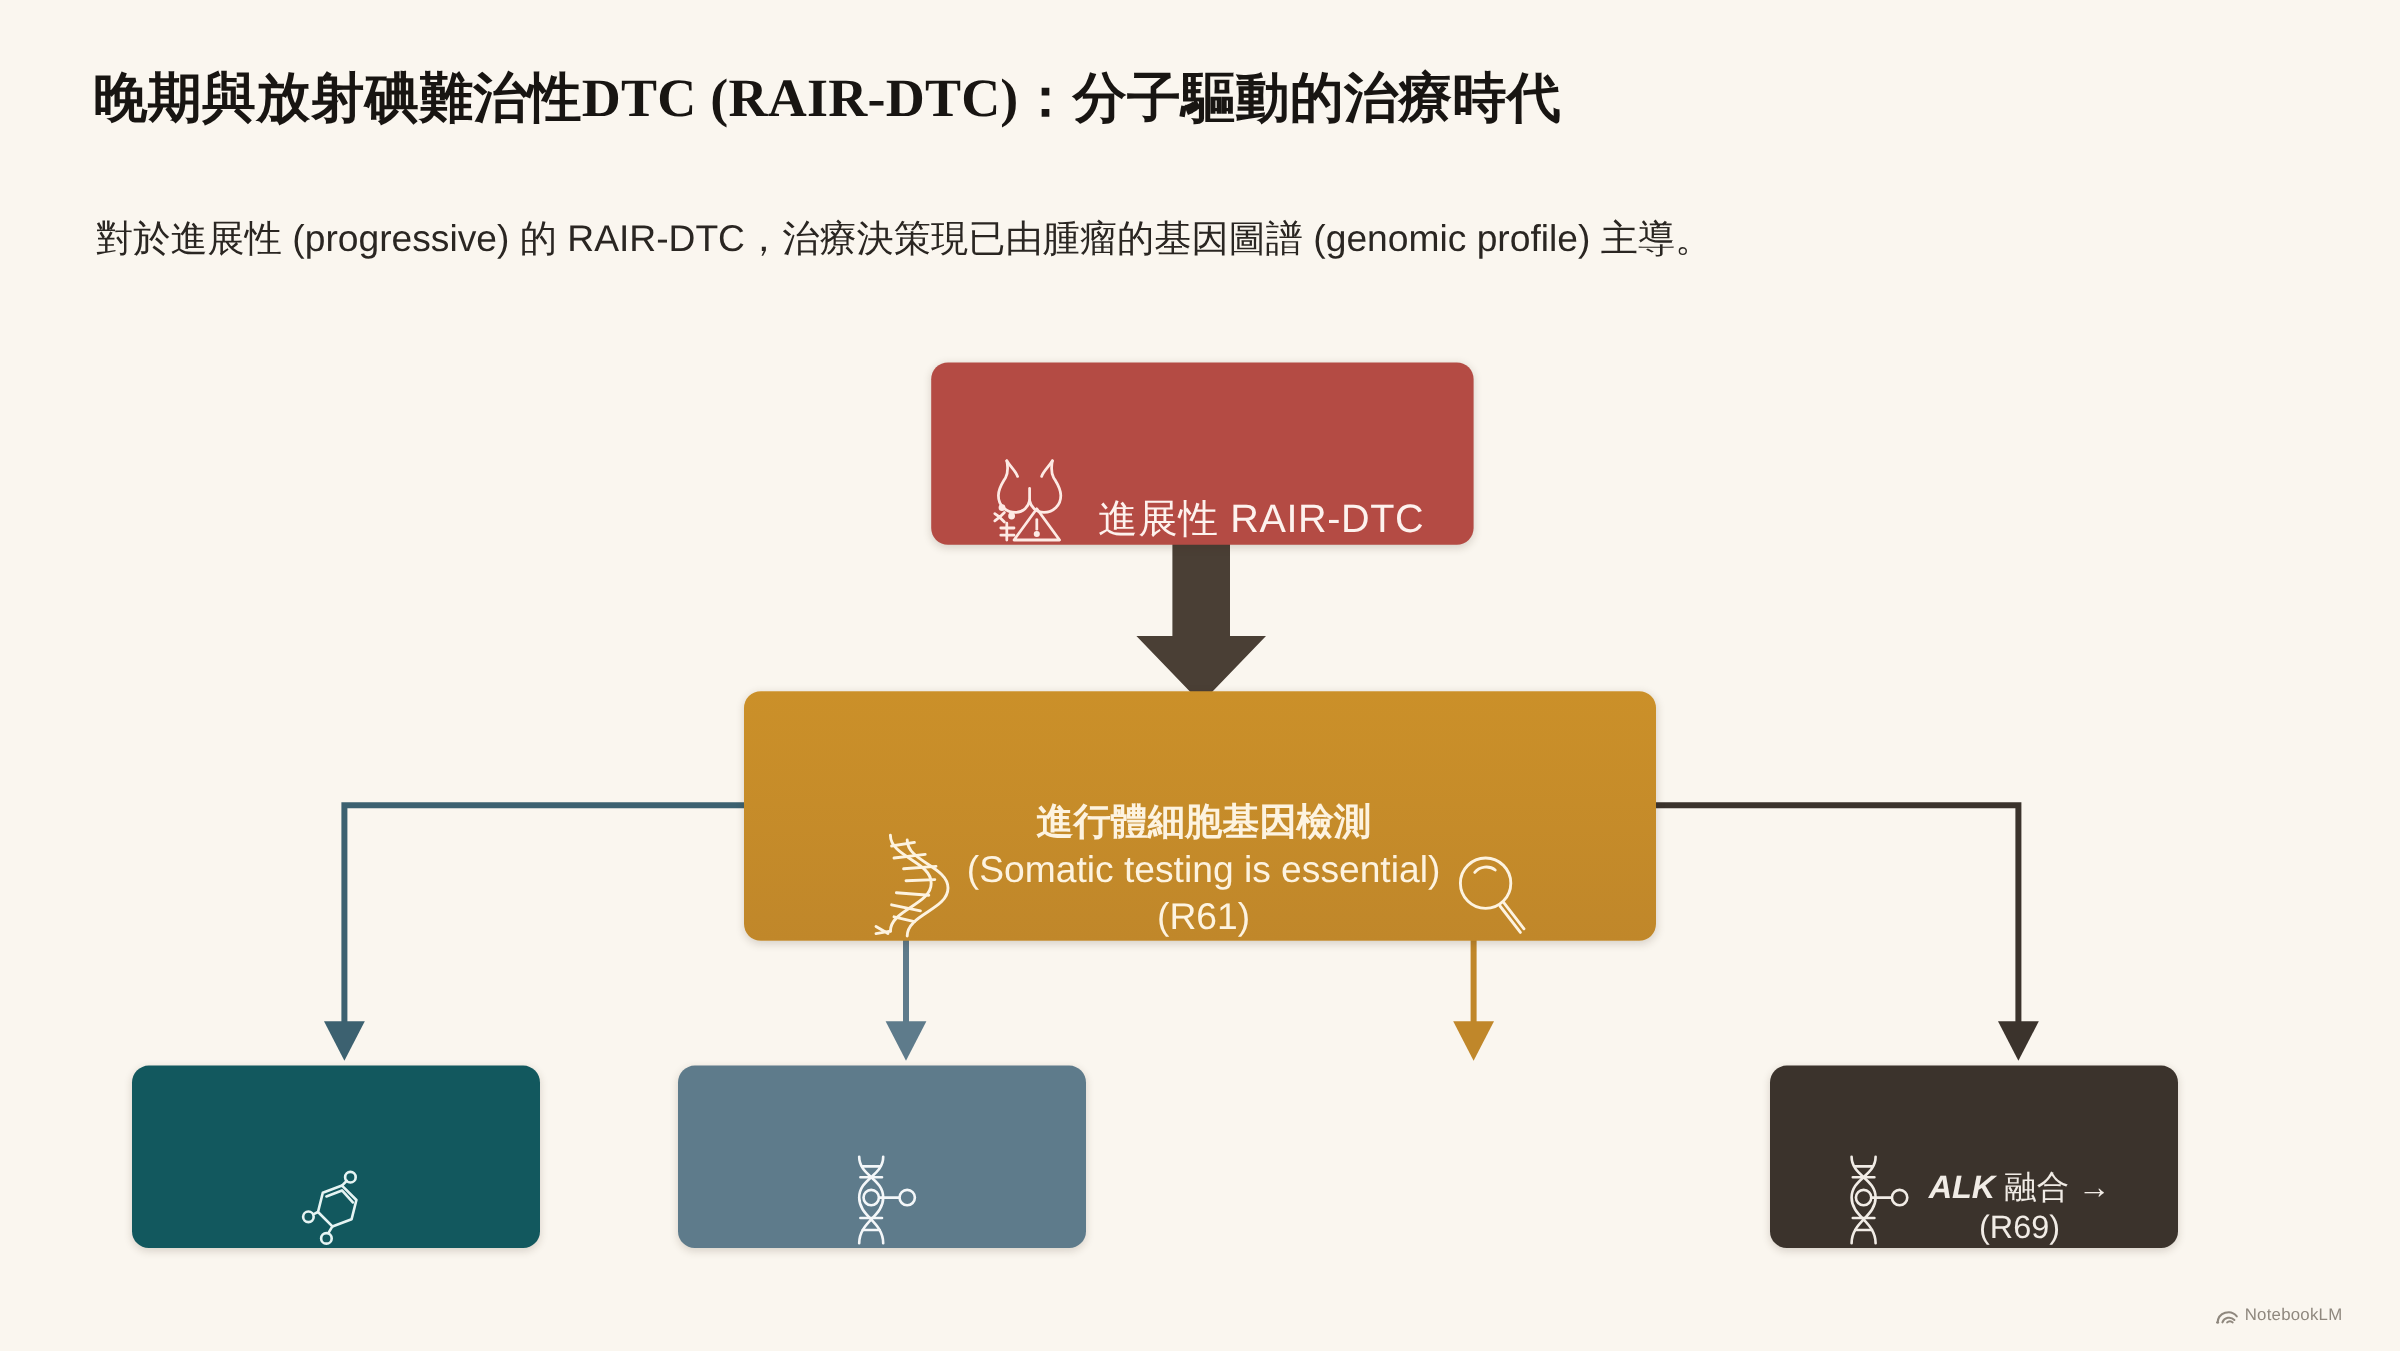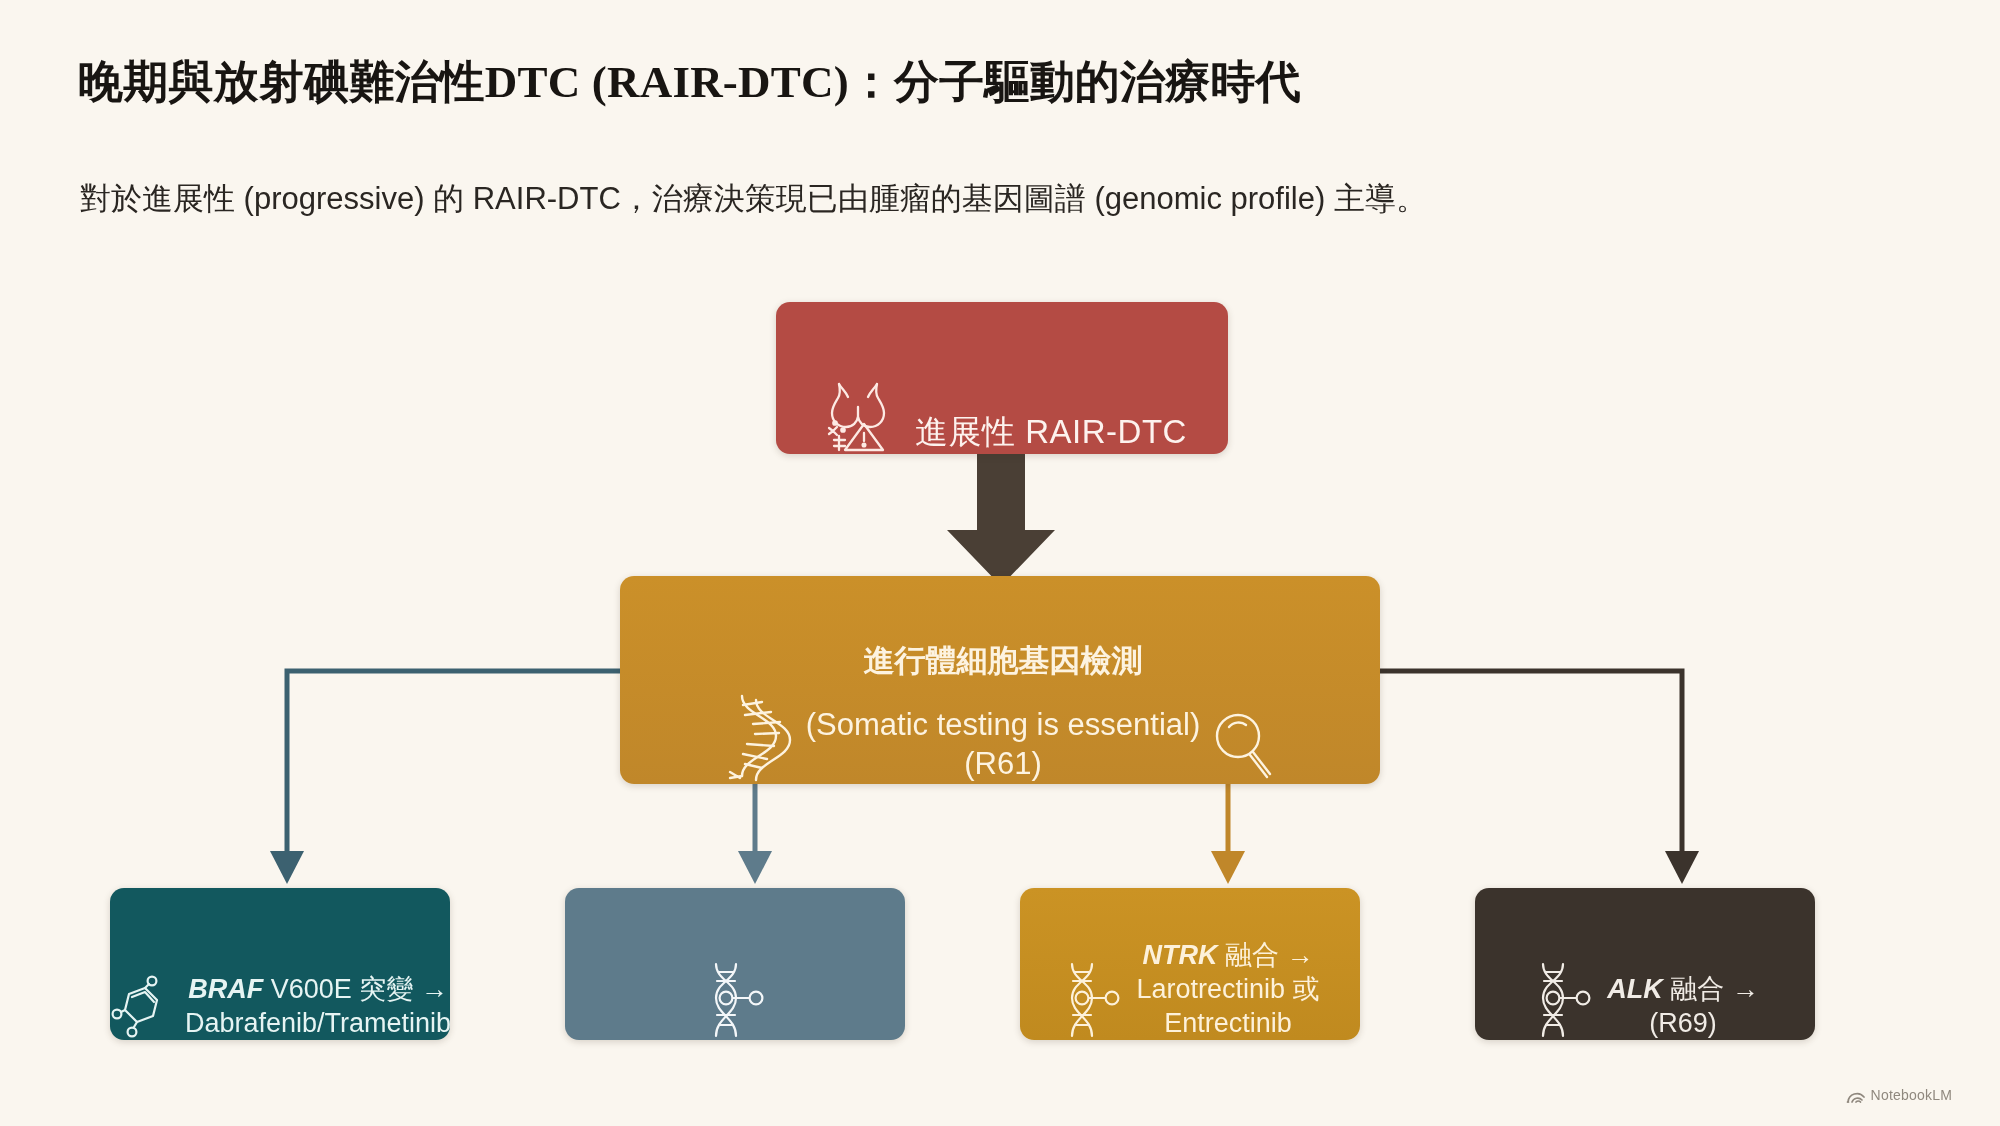--- a/index.html
+++ b/index.html
@@ -91,21 +91,21 @@
     background: linear-gradient(180deg,#cb9029 0%,#c0872a 100%);
     gap: 6px;
   }
   #node-testing .nlabel {
     font-size: 31px;
     color: #fdf3e0;
     line-height: 1.28;
     padding: 0 4px;
   }
   #node-testing .nlabel .ln1 { font-weight: bold; display:block; }
-  #node-testing .nlabel .ln2 { display:block;margin-top:24px; }
+  #node-testing .nlabel .ln2 { display:block; }
   #node-testing .nlabel .ln3 { display:block; }
 
   
   .leaf {
     top: 888px;
     height: 152px;
     width: 340px;
     gap: 14px;
   }
   .leaf .nlabel {
@@ -238,60 +238,35 @@
         <path d="M20 20 L36 14 L48 26 L44 42 L28 48 L16 36 Z"></path>
         <path d="M23 23 L36 18 L45 28"></path>
         <circle cx="43" cy="7" r="4.4"></circle>
         <path d="M36 14 L40 10"></path>
         <circle cx="8" cy="40" r="4.4"></circle>
         <path d="M16 36 L12 38"></path>
         <circle cx="23" cy="58" r="4.4"></circle>
         <path d="M28 48 L25 53"></path>
       </svg>
     </span>
-    <span class="nlabel">
-      <span style="display:block">
-        <i>BRAF</i><span> V600E 突變 →</span>
-      </span>
-      <span style="display:block">Dabrafenib/Trametinib</span>
-    </span>
   </div>
 
   <div class="node leaf" id="node-ret">
     <span class="icon">
       <svg width="62" height="80" viewBox="0 0 62 80" fill="none" stroke="#f4f7f9" stroke-width="2.2" stroke-linecap="round">
         <path d="M12 4 C12 20 32 22 32 38 C32 54 12 58 12 76"></path>
         <path d="M32 4 C32 20 12 22 12 38 C12 54 32 58 32 76"></path>
         <path d="M15 12 h14 M13 21 h18 M13 55 h18 M15 65 h14"></path>
         <circle cx="22" cy="38" r="6.4"></circle>
         <circle cx="52" cy="38" r="6.4"></circle>
         <path d="M29 38 h16"></path>
       </svg>
     </span>
   </div>
 
-  <div class="node leaf" id="node-ntrk">
-    <span class="icon">
-      <svg width="62" height="80" viewBox="0 0 62 80" fill="none" stroke="#fdf1da" stroke-width="2.2" stroke-linecap="round">
-        <path d="M12 4 C12 20 32 22 32 38 C32 54 12 58 12 76"></path>
-        <path d="M32 4 C32 20 12 22 12 38 C12 54 32 58 32 76"></path>
-        <path d="M15 12 h14 M13 21 h18 M13 55 h18 M15 65 h14"></path>
-        <circle cx="22" cy="38" r="6.4"></circle>
-        <circle cx="52" cy="38" r="6.4"></circle>
-        <path d="M29 38 h16"></path>
-      </svg>
-    </span>
-    <span class="nlabel">
-      <span style="display:block">
-        <i>NTRK</i><span> 融合 →</span>
-      </span>
-      <span style="display:block">Larotrectinib 或</span>
-      <span style="display:block">Entrectinib</span>
-    </span>
-  </div>
 
   <div class="node leaf" id="node-alk">
     <span class="icon">
       <svg width="62" height="80" viewBox="0 0 62 80" fill="none" stroke="#f1ece6" stroke-width="2.2" stroke-linecap="round">
         <path d="M12 4 C12 20 32 22 32 38 C32 54 12 58 12 76"></path>
         <path d="M32 4 C32 20 12 22 12 38 C12 54 32 58 32 76"></path>
         <path d="M15 12 h14 M13 21 h18 M13 55 h18 M15 65 h14"></path>
         <circle cx="22" cy="38" r="6.4"></circle>
         <circle cx="52" cy="38" r="6.4"></circle>
         <path d="M29 38 h16"></path>

